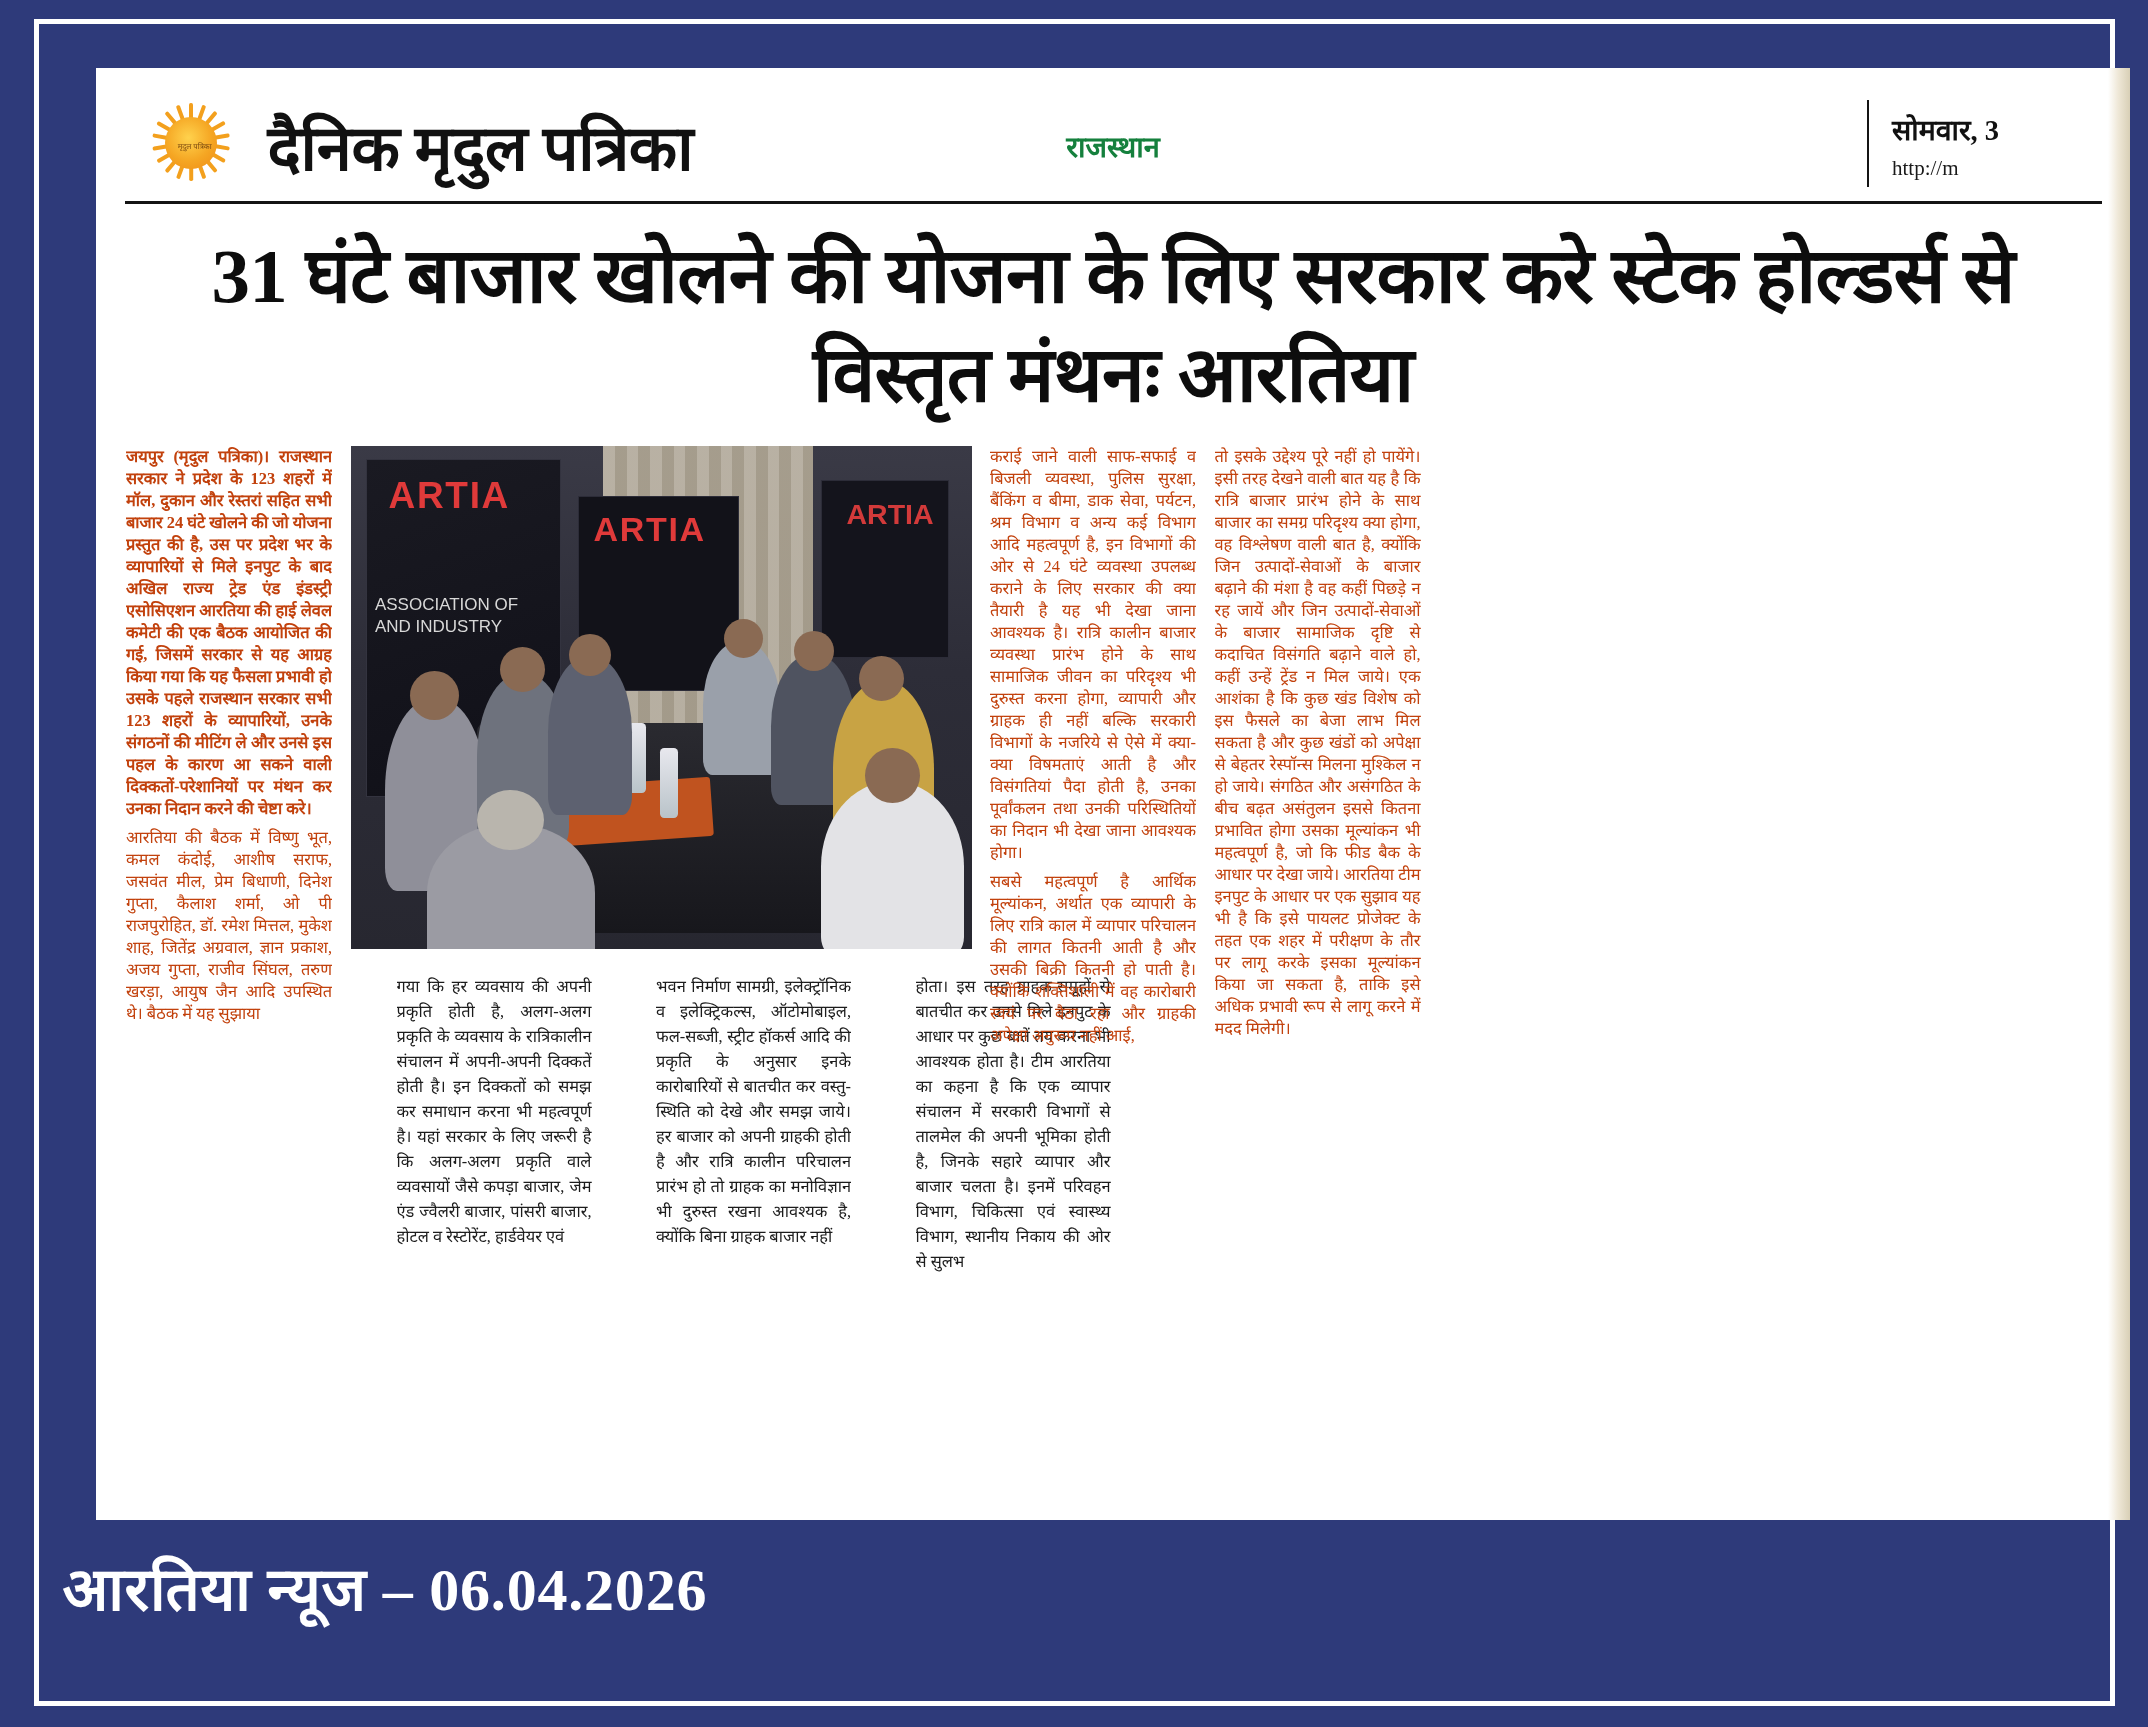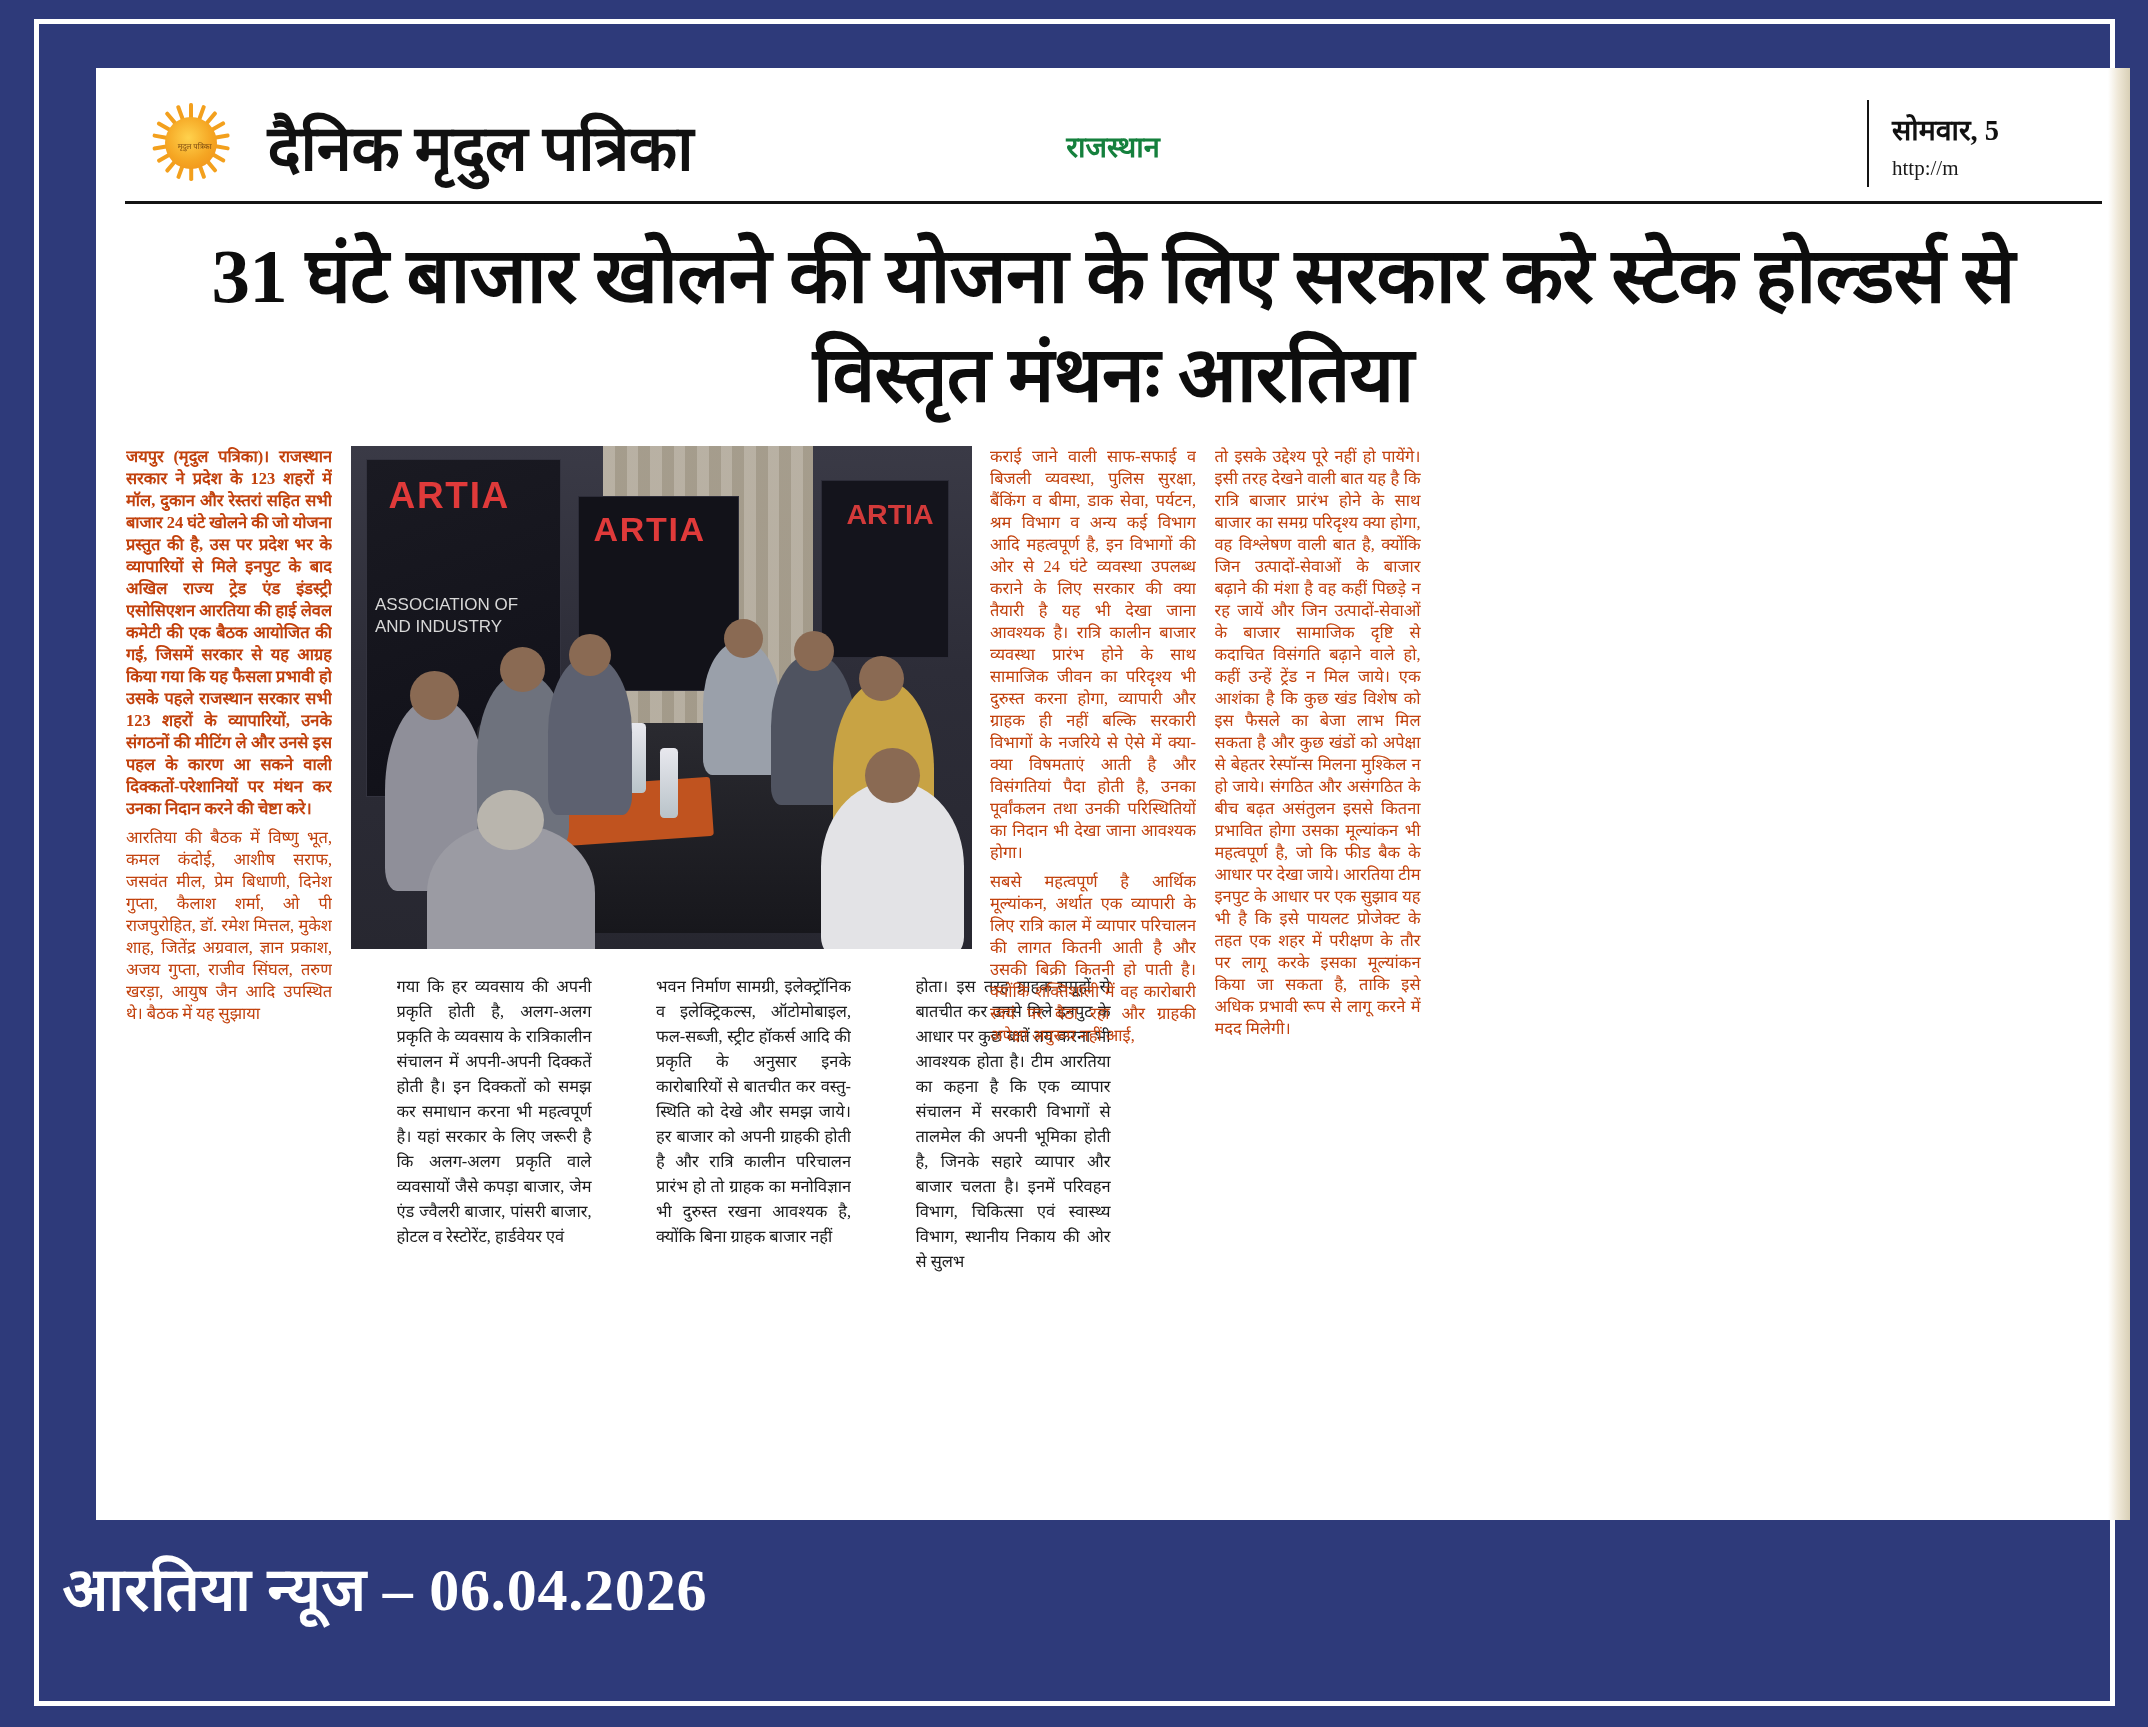--- a/index.html
+++ b/index.html
@@ -336,21 +336,21 @@
               <i style="transform:rotate(340deg)"></i>
           </div>
           <div class="sun-core"></div>
           <div class="logo-text">मृदुल पत्रिका</div>
         </div>
 
         <div class="paper-name">दैनिक मृदुल पत्रिका</div>
         <div class="edition">राजस्थान</div>
 
         <div class="date-box">
-          <div class="date-line">सोमवार, 5</div>
+          <div class="date-line">सोमवार, 3</div>
           <div class="url-line">http://m</div>
         </div>
       </div>
 
       <div class="headline">31 घंटे बाजार खोलने की योजना के लिए सरकार करे स्टेक होल्डर्स से विस्तृत मंथनः आरतिया</div>
 
       <div class="body-area">
 
         <div class="col">
           <p class="lead">जयपुर (मृदुल पत्रिका)। राजस्थान सरकार ने प्रदेश के 123 शहरों में मॉल, दुकान और रेस्तरां सहित सभी बाजार 24 घंटे खोलने की जो योजना प्रस्तुत की है, उस पर प्रदेश भर के व्यापारियों से मिले इनपुट के बाद अखिल राज्य ट्रेड एंड इंडस्ट्री एसोसिएशन आरतिया की हाई लेवल कमेटी की एक बैठक आयोजित की गई, जिसमें सरकार से यह आग्रह किया गया कि यह फैसला प्रभावी हो उसके पहले राजस्थान सरकार सभी 123 शहरों के व्यापारियों, उनके संगठनों की मीटिंग ले और उनसे इस पहल के कारण आ सकने वाली दिक्कतों-परेशानियों पर मंथन कर उनका निदान करने की चेष्टा करे।</p>

